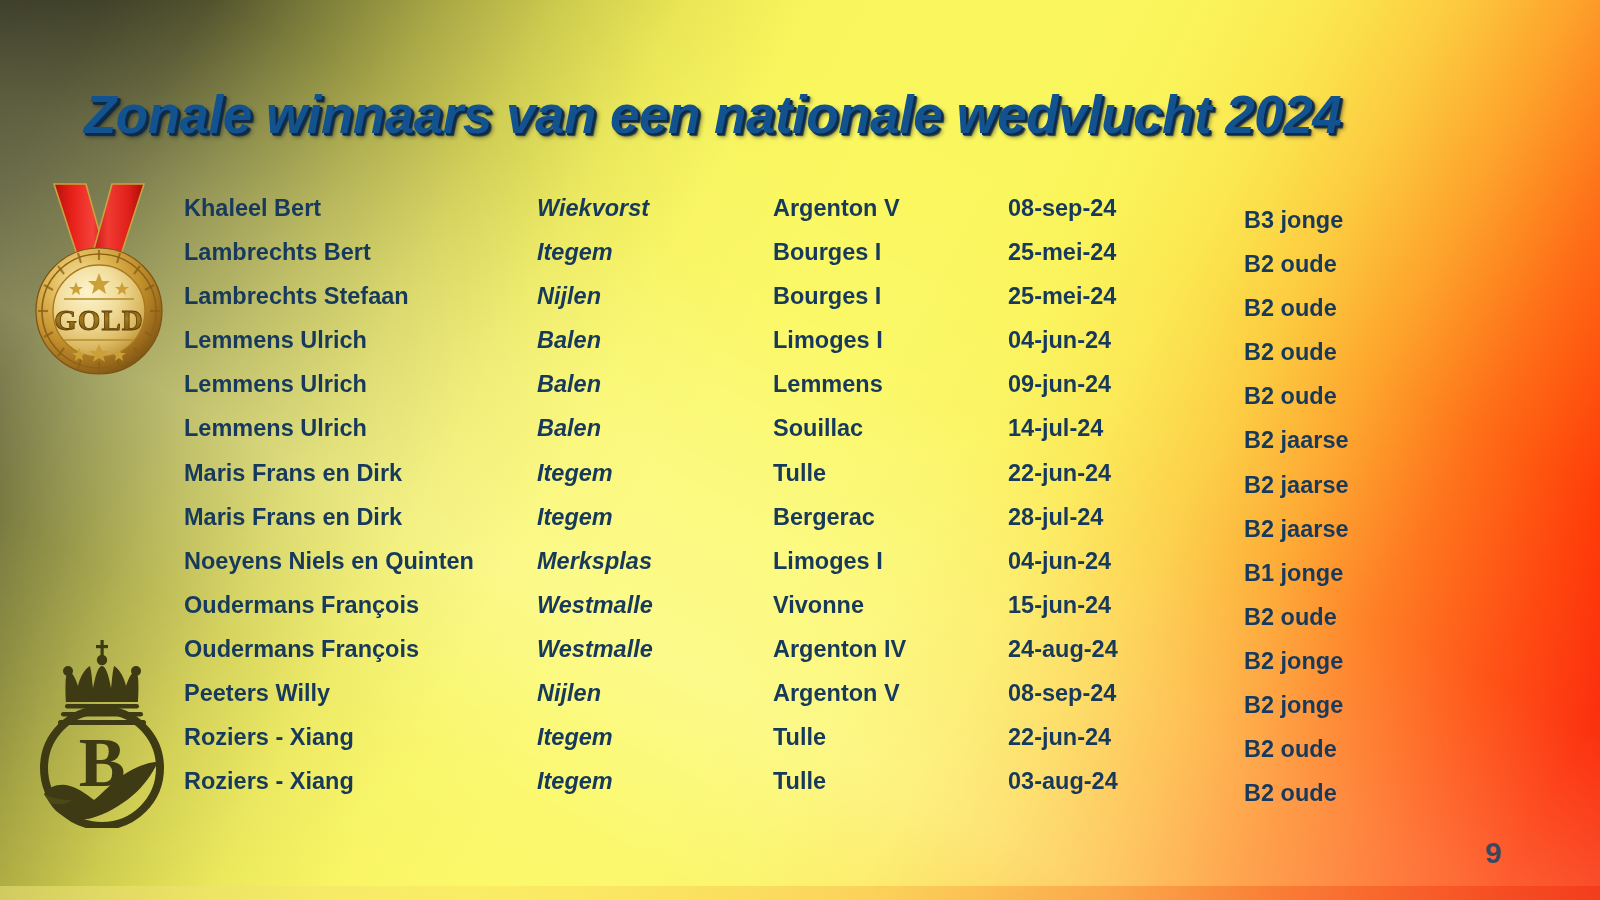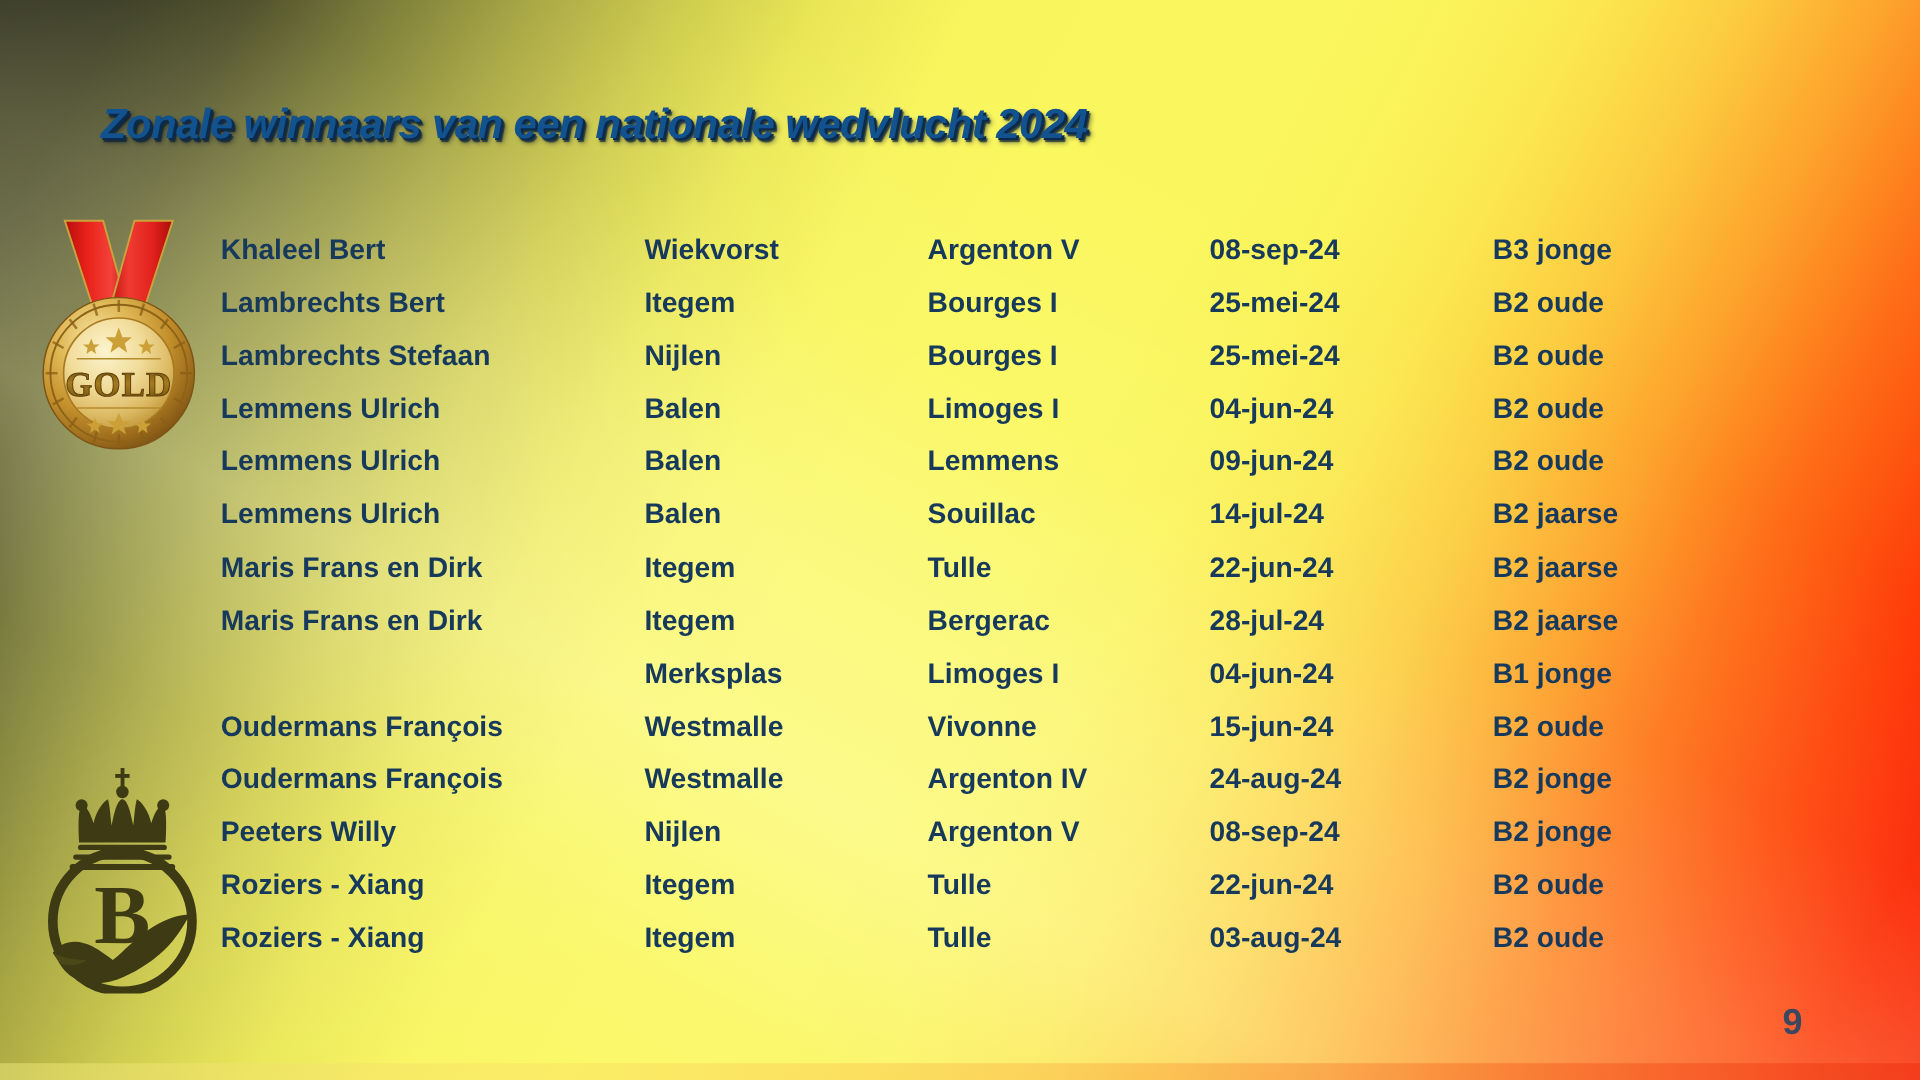--- a/index.html
+++ b/index.html
@@ -79,21 +79,21 @@
         rgba(240,70,10,0.35) 80%,
         rgba(230,30,0,0.35) 100%);
   }
 
   
   .title {
     position: absolute;
     left: 84px;
     top: 84px;
     width: 1430px;
-    font-size: 35px;
+    font-size: 53px;
     font-weight: bold;
     font-style: italic;
     letter-spacing: -0.5px;
     color: #12538f;
     text-shadow:
        2px 2px 0 #0c2b4c,
        3px 3px 1px rgba(8,30,55,0.75),
        4px 4px 4px rgba(5,18,34,0.45);
     white-space: nowrap;
   }
@@ -112,24 +112,24 @@
   .cell {
     position: absolute;
     top: 0;
     font-size: 23.5px;
     font-weight: bold;
     color: #16395c;
     white-space: nowrap;
     line-height: 28px;
   }
   .c-name   { left: 184px; }
-  .c-club   { left: 537px; }
+  .c-club   { left: 537px; font-style: italic; }
   .c-race   { left: 773px; }
   .c-date   { left: 1008px; }
-  .c-cat    { left: 1244px; }
+  .c-cat    { left: 1244px; margin-top: 12px; }
 
   
   .page-num {
     position: absolute;
     right: 98px;
     bottom: 30px;
     font-size: 30px;
     font-weight: bold;
     color: #2b4664;
     opacity: 0.92;
@@ -338,20 +338,21 @@
 
     <div class="row">
       <span class="cell c-name">Maris Frans en Dirk</span>
       <span class="cell c-club">Itegem</span>
       <span class="cell c-race">Bergerac</span>
       <span class="cell c-date">28-jul-24</span>
       <span class="cell c-cat">B2 jaarse</span>
     </div>
 
     <div class="row">
+      <span class="cell c-name">Noeyens Niels en Quinten</span>
       <span class="cell c-club">Merksplas</span>
       <span class="cell c-race">Limoges I</span>
       <span class="cell c-date">04-jun-24</span>
       <span class="cell c-cat">B1 jonge</span>
     </div>
 
     <div class="row">
       <span class="cell c-name">Oudermans François</span>
       <span class="cell c-club">Westmalle</span>
       <span class="cell c-race">Vivonne</span>

